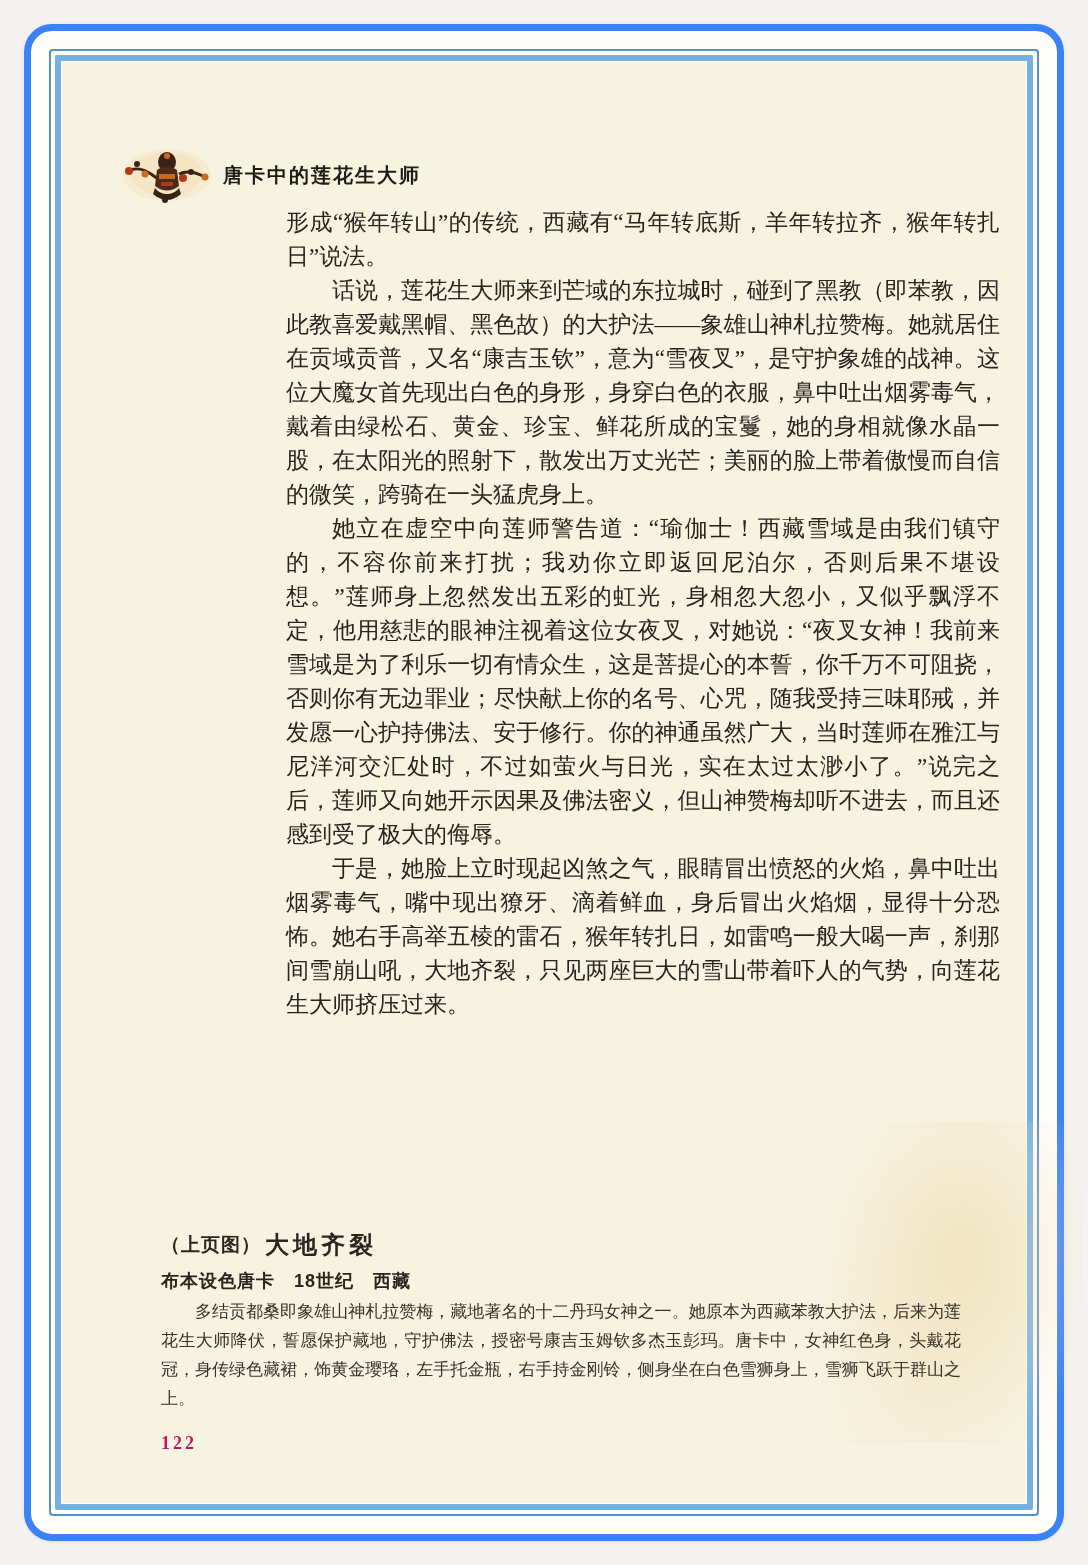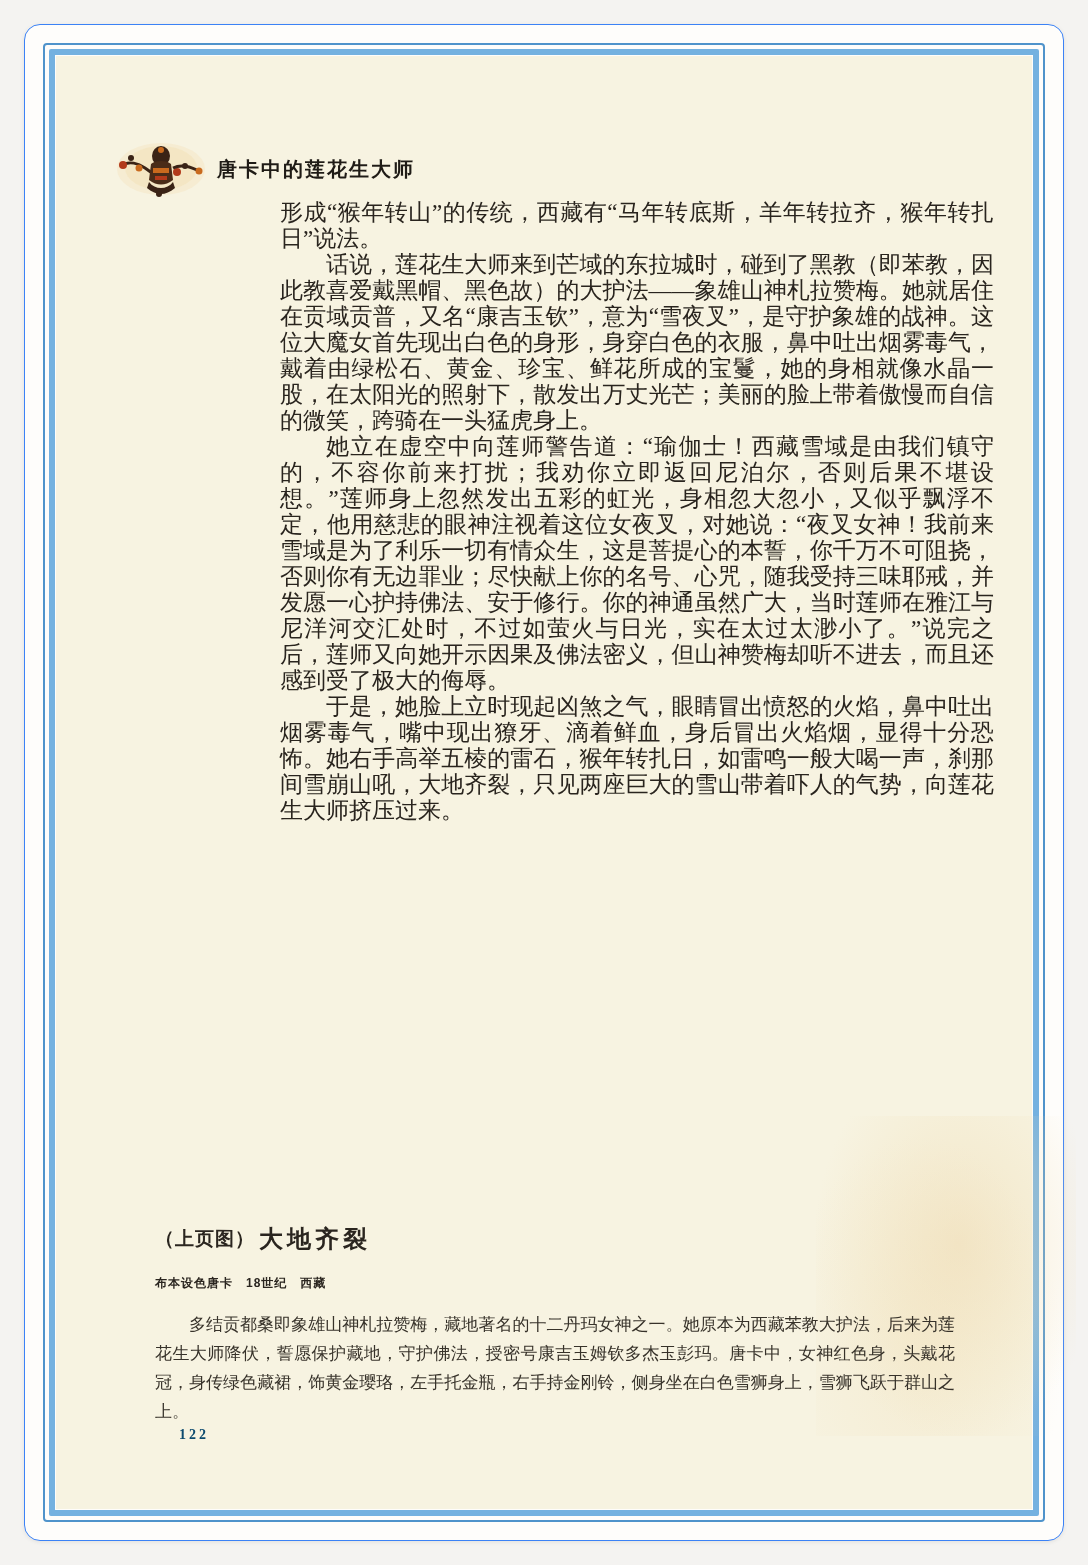--- a/index.html
+++ b/index.html
@@ -9,22 +9,22 @@
     font-family:"Liberation Serif","DejaVu Serif",serif;
     position:relative;
     overflow:hidden;
   }
   .stage{position:absolute;left:0;top:0;width:1088px;height:1565px;}
 
   
   .card{
     position:absolute;left:24px;top:24px;right:24px;bottom:24px;
     background:#fefdfb;
-    border:1px solid #3b82f6;
-    border-radius:16px;
+    border:7px solid #3b82f6;
+    border-radius:28px;
     box-shadow:0 1px 4px rgba(0,0,0,0.08);
   }
   
   .frame-thin{
     position:absolute;left:18px;top:18px;right:18px;bottom:18px;
     border:2px solid #4f93cb;
     border-radius:4px;
   }
   .frame-thick{
     position:absolute;left:24px;top:24px;right:24px;bottom:24px;
@@ -58,54 +58,53 @@
     font-size:20px;
     color:#1f1b16;
     letter-spacing:2px;
     margin-left:6px;
   }
 
   
   .body-text{
     position:absolute;left:255px;top:175px;width:714px;
     font-size:23px;
-    line-height:26px;
+    line-height:34px;
     color:#29241e;
     text-align:justify;
   }
   .body-text p{margin:0;text-indent:2em;}
   .body-text p.no-indent{text-indent:0;}
 
   
   .caption{
     position:absolute;left:130px;top:1198px;width:800px;
     font-family:"Liberation Sans","DejaVu Sans",sans-serif;
     color:#2a251f;
   }
   .caption-line1{display:flex;align-items:center;}
   .caption-prefix{font-size:19px;font-weight:bold;letter-spacing:1px;}
   .caption-title{font-size:24px;font-weight:bold;letter-spacing:4px;margin-left:4px;}
-  .caption-meta{font-size:12px;font-weight:bold;letter-spacing:1px;margin-top:20px;}
+  .caption-meta{font-size:18px;font-weight:bold;letter-spacing:1px;margin-top:8px;}
   .caption-description{
-    margin-top:18px;
+    margin-top:4px;
     font-size:17px;
     line-height:29px;
     color:#37322a;
     text-align:justify;
     text-indent:2em;
   }
 
   
   .page-number{
     position:absolute;left:130px;top:1402px;
-    font-size:14px;
+    font-size:18px;
     font-weight:bold;
     letter-spacing:3px;
-    color:#0c4a6e;
-    margin-left:24px;
+    color:#be185d;
   }
 </style>
 </head>
 <body>
 
 <div class="stage">
   <div class="card">
     <div class="frame-thin"></div>
     <div class="frame-thick"></div>
     <div class="paper">

